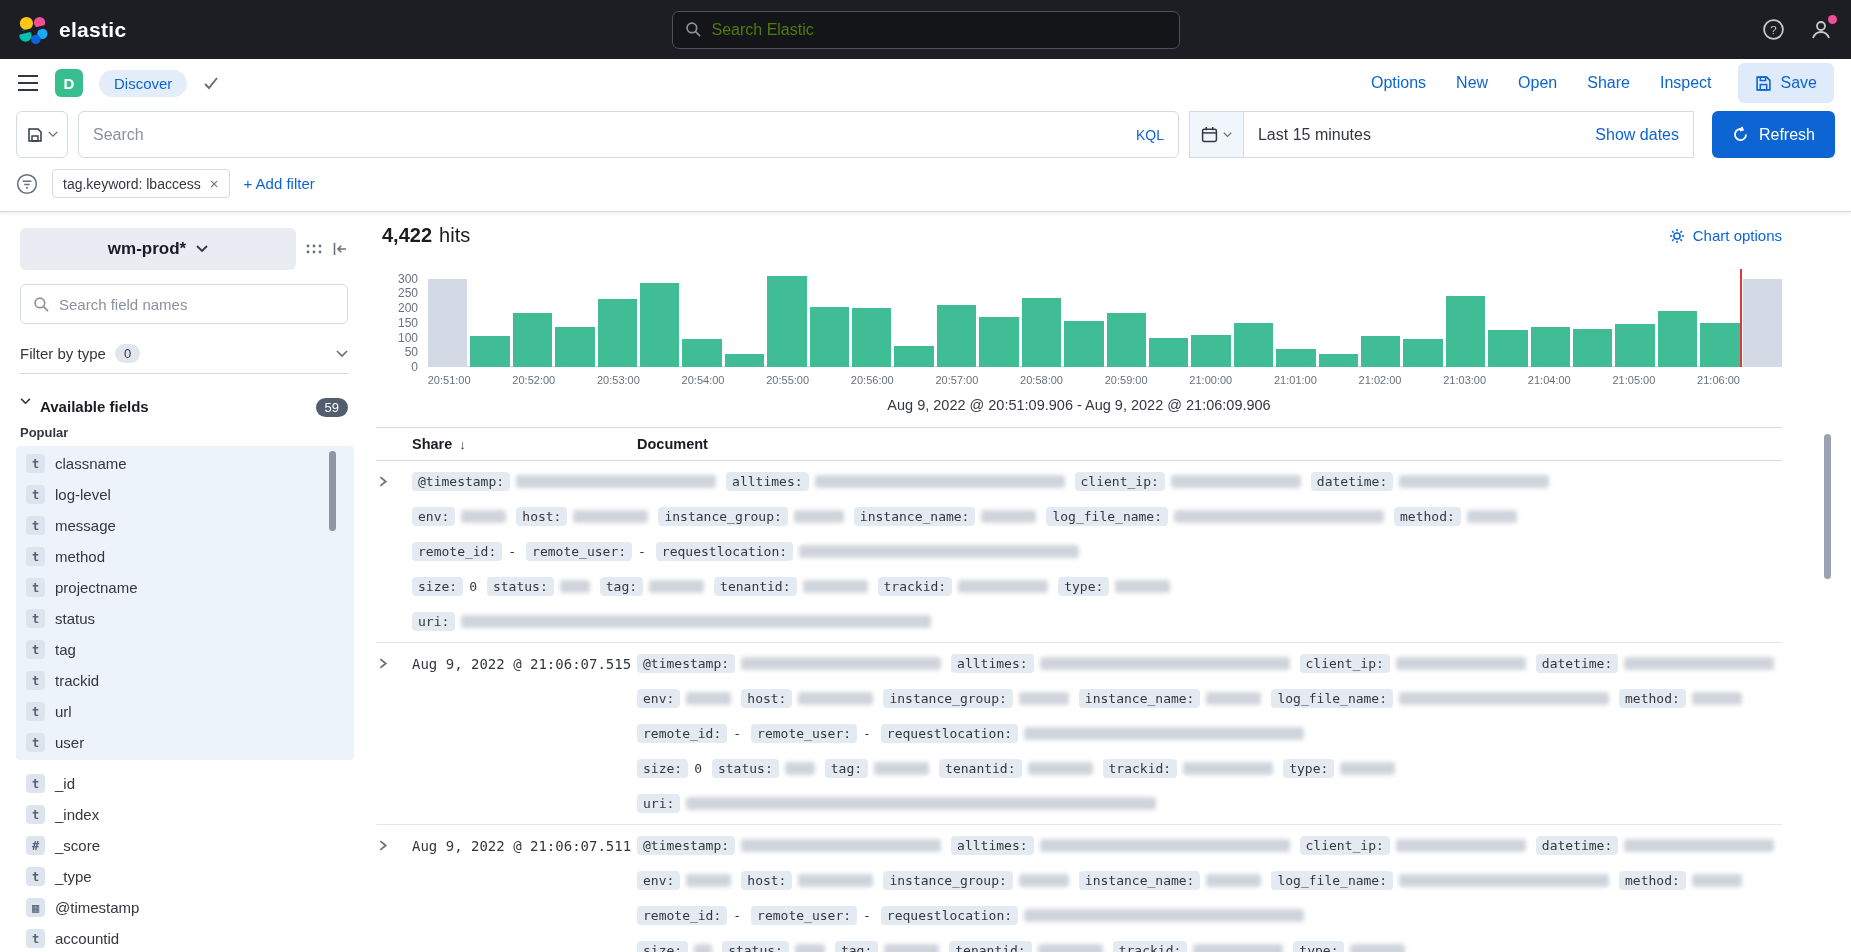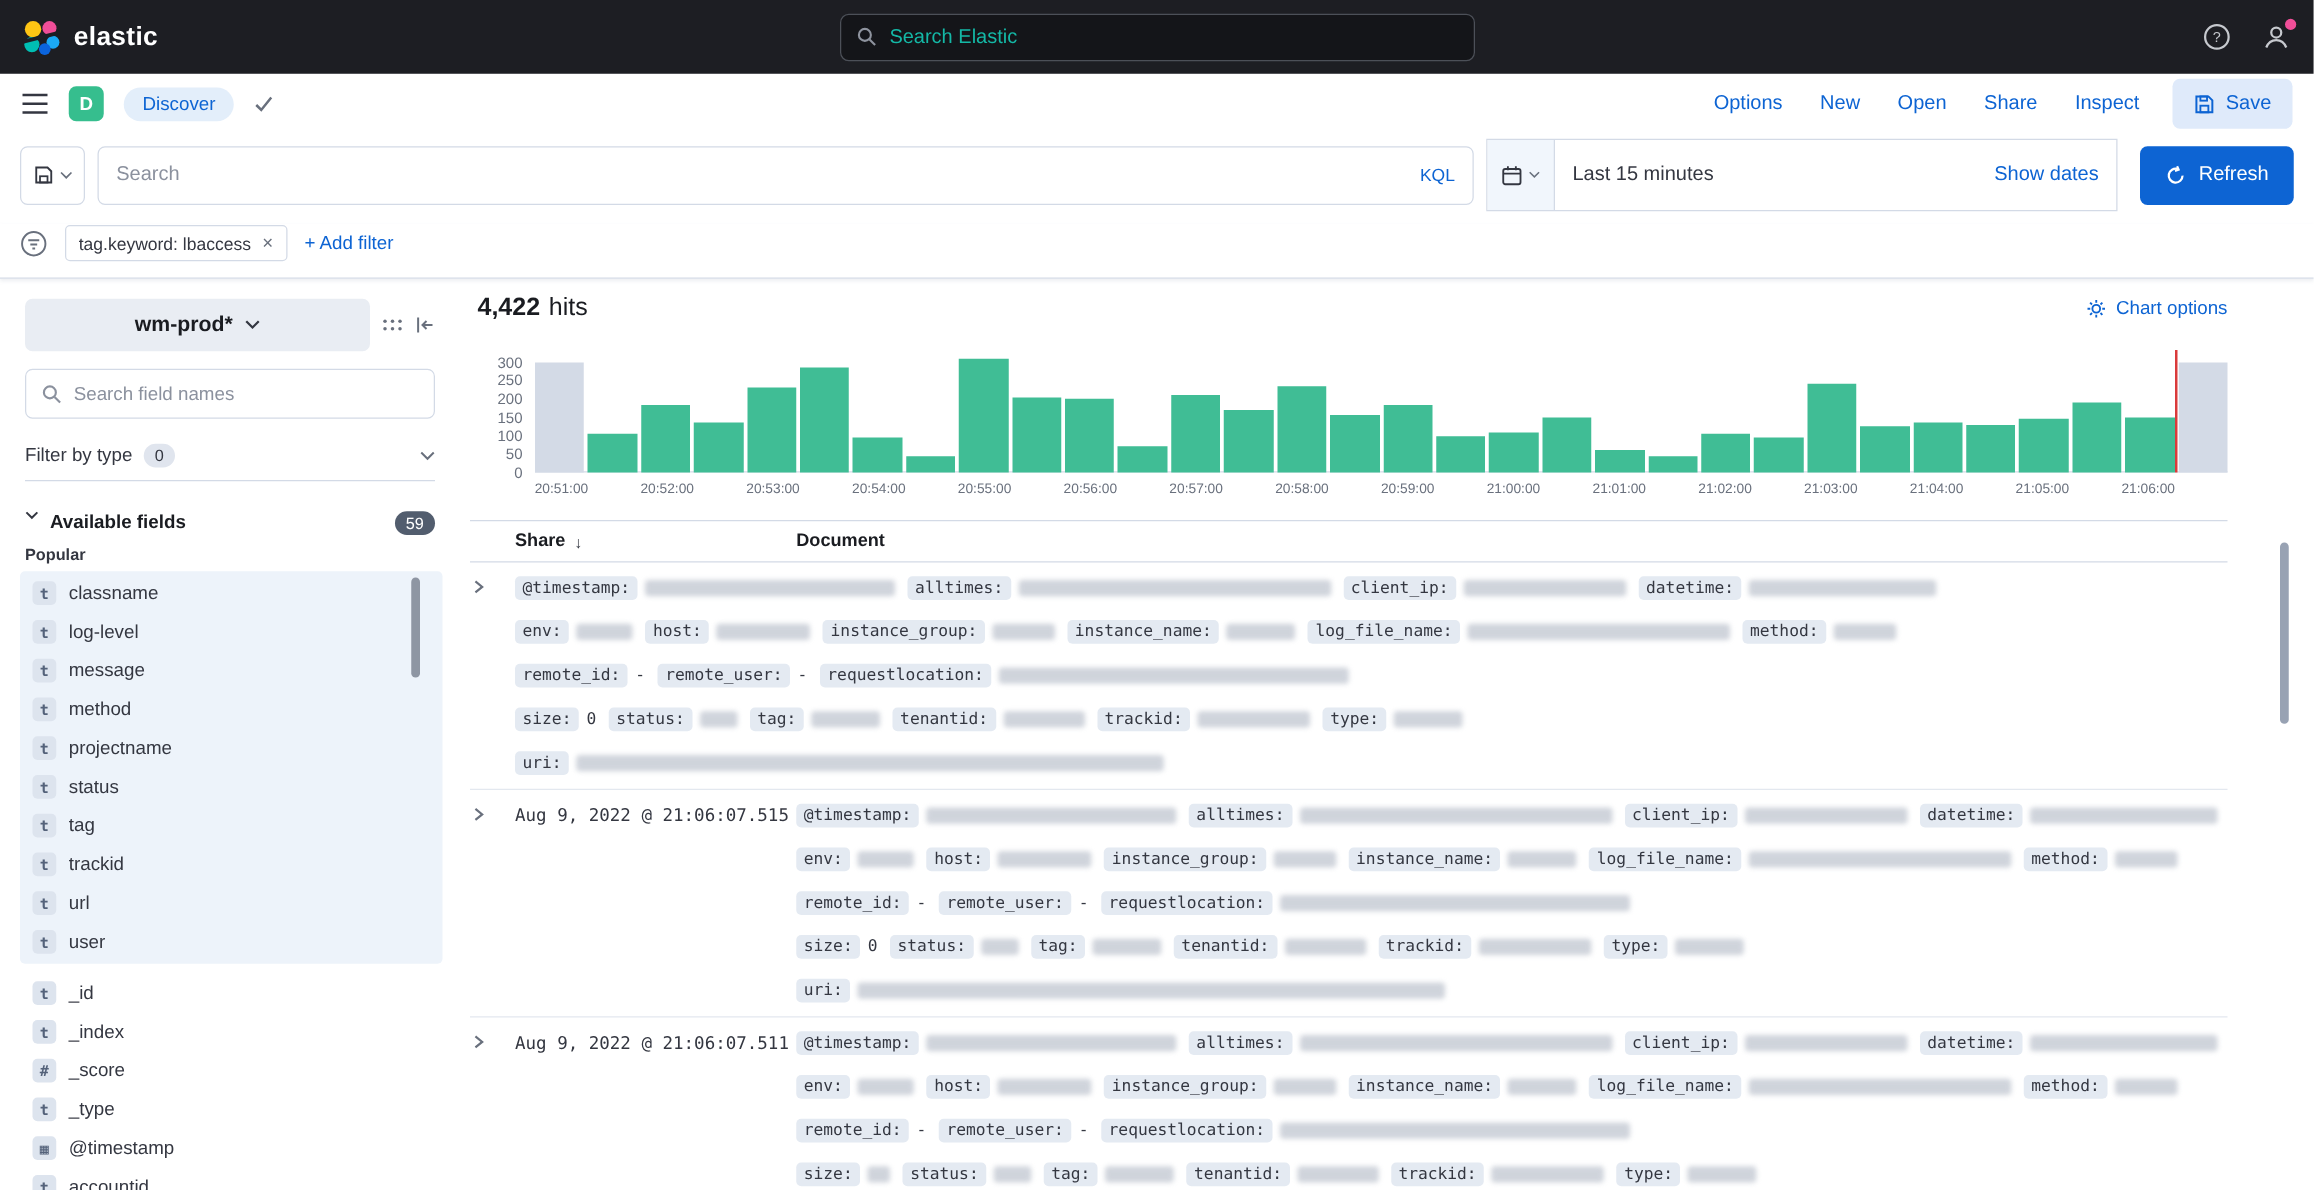--- a/index.html
+++ b/index.html
@@ -9,21 +9,21 @@
     background:#fff; color:#343741; position:relative;
     display:flex; flex-direction:column;
     --primary:#0d64d3; --green:#40bd95; --bargray:#d3dae6; --red:#d93b3b; --pink:#f04e98;
   }
   
   .topbar { height:59px; background:#1d1e23; display:flex; align-items:center; padding:0 18px; position:relative; flex-shrink:0; }
   .brand { display:flex; align-items:center; gap:11px; }
   .brand-name { color:#fff; font-size:21px; font-weight:600; letter-spacing:.3px; }
   .topbar-search { position:absolute; left:50%; transform:translateX(-50%); width:508px; height:38px;
     background:#141519; border:1px solid #4c5058; border-radius:7px; display:flex; align-items:center; padding:0 12px; gap:10px; cursor:text; }
-  .topbar-search .ph { color:#14b8a6; font-size:16px; }
+  .topbar-search .ph { color:#4d7c0f; font-size:16px; }
   .topbar-icons { margin-left:auto; display:flex; gap:24px; align-items:center; }
   .tb-icon { position:relative; display:flex; cursor:pointer; }
   .pink-dot { position:absolute; top:-3px; right:-4px; width:9px; height:9px; border-radius:50%; background:var(--pink); }
 
   
   .toolbar { height:48px; display:flex; align-items:center; padding:0 17px; gap:16px; background:#fff; flex-shrink:0; }
   .app-badge { width:28px; height:28px; border-radius:6px; background:#36be8e; color:#fff; font-weight:700;
     display:flex; align-items:center; justify-content:center; font-size:15px; cursor:pointer; }
   .breadcrumb-pill { background:#e3eefa; color:var(--primary); font-size:15px; padding:5px 15px; border-radius:15px; cursor:pointer; }
   .toolbar-right { margin-left:auto; display:flex; align-items:center; gap:30px; }
@@ -32,21 +32,21 @@
     height:40px; padding:0 17px; border-radius:6px; font-weight:500; cursor:pointer; margin-left:-4px; }
 
   
   .query-bar { display:flex; align-items:center; padding:4px 16px 10px; gap:10px; flex-shrink:0; }
   .icon-btn { height:47px; min-width:52px; border:1px solid var(--bargray); border-radius:6px; background:#fff;
     display:flex; align-items:center; justify-content:center; gap:5px; cursor:pointer; }
   .search-box { flex:1; height:47px; border:1px solid var(--bargray); border-radius:6px; display:flex;
     align-items:center; padding:0 14px; gap:10px; background:#fff; cursor:text; }
   .search-box .ph { color:#8b919e; font-size:16px; flex:1; }
   .kql { color:var(--primary); font-size:14px; font-weight:500; }
-  .datepicker { display:flex; align-items:stretch; height:58px; border:1px solid var(--bargray); border-radius:0;
+  .datepicker { display:flex; align-items:stretch; height:47px; border:1px solid var(--bargray); border-radius:0;
     overflow:hidden; background:#fff; width:505px; flex-shrink:0; }
   .cal-btn { width:54px; border-right:1px solid var(--bargray); display:flex; align-items:center; justify-content:center;
     gap:5px; background:#f1f6fc; cursor:pointer; }
   .date-text { flex:1; display:flex; align-items:center; padding:0 14px; font-size:16px; color:#343741; cursor:pointer; }
   .show-dates { margin-left:auto; color:var(--primary); font-size:16px; cursor:pointer; }
   .refresh-btn { height:47px; padding:0 20px; background:var(--primary); color:#fff; border-radius:6px;
     display:flex; align-items:center; gap:10px; font-size:16px; cursor:pointer; margin-left:8px; flex-shrink:0; }
 
   
   .filter-bar { display:flex; align-items:center; padding:0 16px 12px; gap:14px; height:44px; flex-shrink:0;
@@ -445,20 +445,21 @@
           <div class="x-label" style="left: 57.8125%;">21:00:00</div>
           <div class="x-label" style="left: 64.0625%;">21:01:00</div>
           <div class="x-label" style="left: 70.3125%;">21:02:00</div>
           <div class="x-label" style="left: 76.5625%;">21:03:00</div>
           <div class="x-label" style="left: 82.8125%;">21:04:00</div>
           <div class="x-label" style="left: 89.0625%;">21:05:00</div>
           <div class="x-label" style="left: 95.3125%;">21:06:00</div>
         </div>
     </div>
 
+    <div class="caption">Aug 9, 2022 @ 20:51:09.906 - Aug 9, 2022 @ 21:06:09.906</div>
 
     <div class="table">
       <div class="thead">
         <div class="col-exp"></div>
         <div class="col-time">
           <span>Share</span>
           <span class="sort-arrow">↓</span>
         </div>
         <div class="col-doc">Document</div>
       </div>

